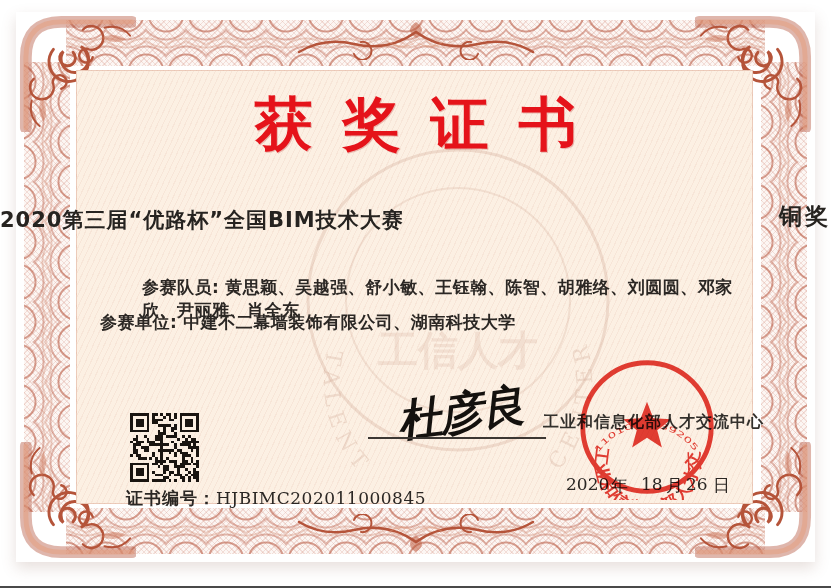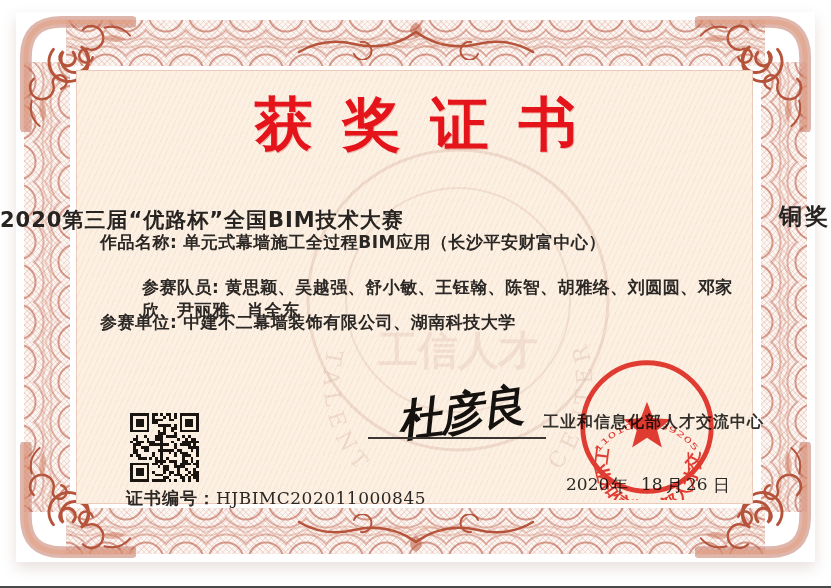--- a/index.html
+++ b/index.html
@@ -188,23 +188,20 @@
       <textPath href="#wm-arc" startOffset="8">TALENT EXCHANGE CENTER</textPath>
     </text>
     <text x="168" y="232" text-anchor="middle" font-size="40" font-weight="bold" fill="rgba(182,122,100,.26)">工信人才</text>
   </svg>
 
   <div class="content">
     <div class="title">获奖证书</div>
     <div class="subtitle">2020第三届“优路杯”全国BIM技术大赛</div>
     <div class="award">铜奖</div>
 
-    <div class="fieldline f-work">
-      <span class="lbl">作品名称:</span><span>单元式幕墙施工全过程BIM应用（长沙平安财富中心）</span>
-    </div>
     <div class="fieldline f-team">
       <span class="lbl">参赛队员:</span><span>黄思颖、吴越强、舒小敏、王钰翰、陈智、胡雅络、刘圆圆、邓家欣、尹丽雅、肖全东</span>
     </div>
     <div class="fieldline f-unit">
       <span class="lbl">参赛单位:</span><span>中建不二幕墙装饰有限公司、湖南科技大学</span>
     </div>
 
     <svg class="qr" id="qr" viewBox="0 0 25 25" shape-rendering="crispEdges">
         <g fill="#1a1511">
           <rect x="8" y="0" width="1" height="1"></rect>

